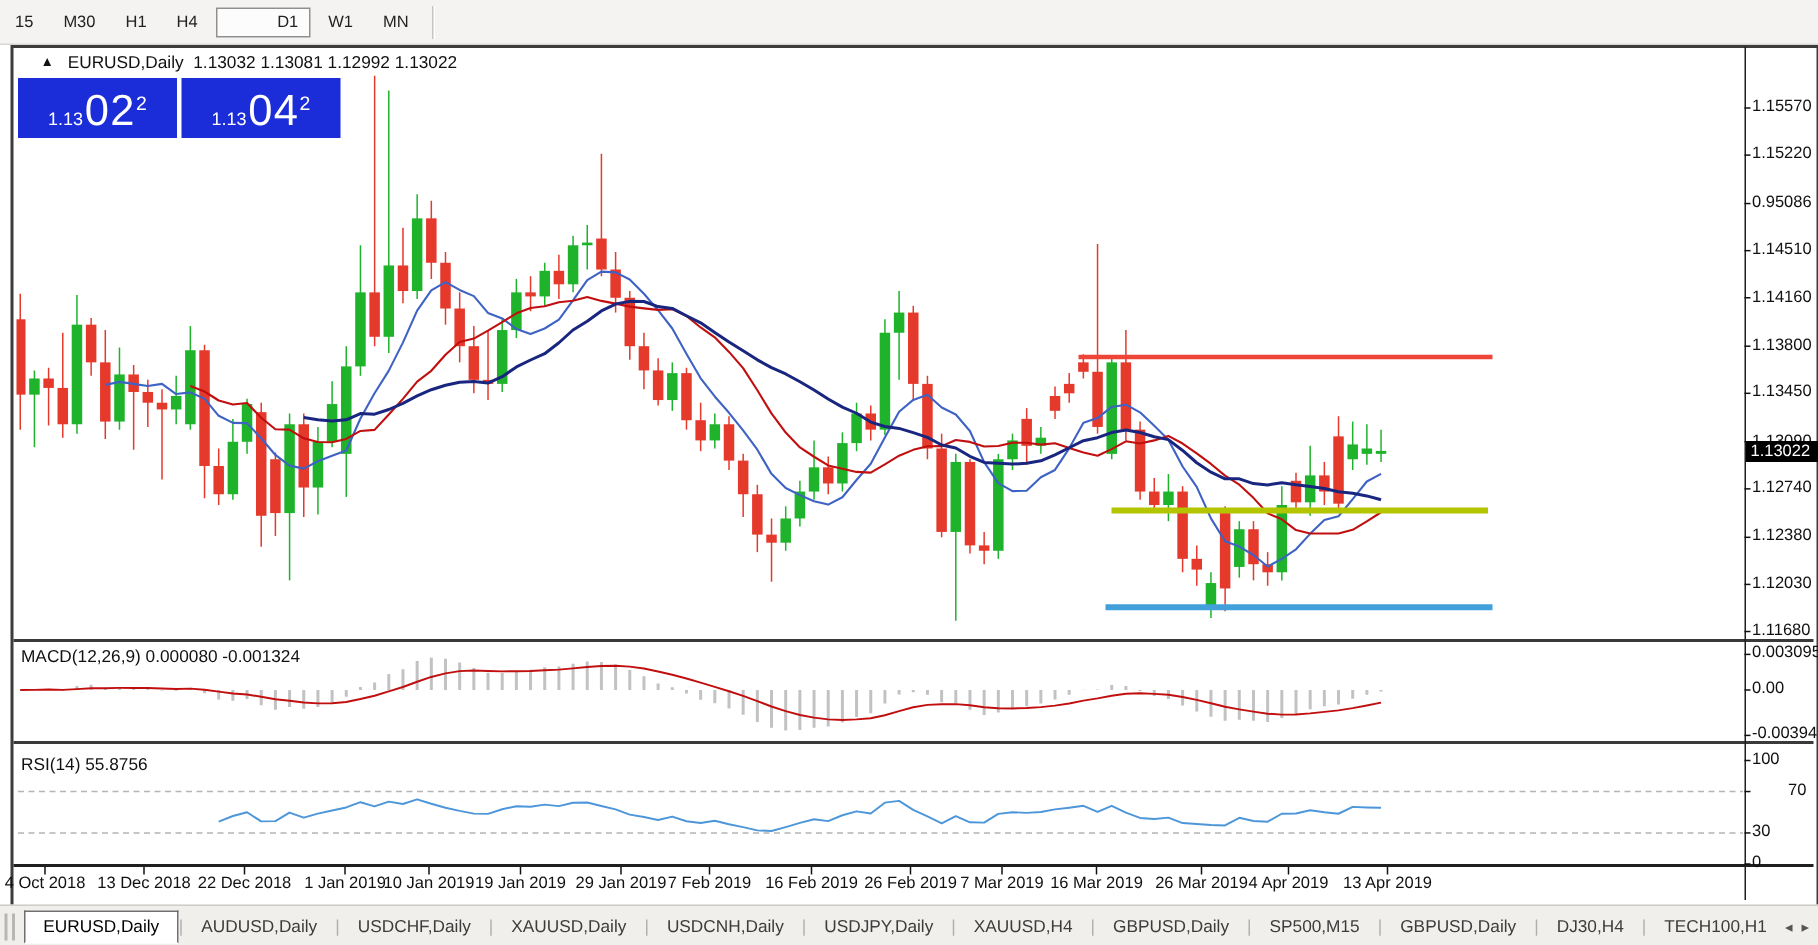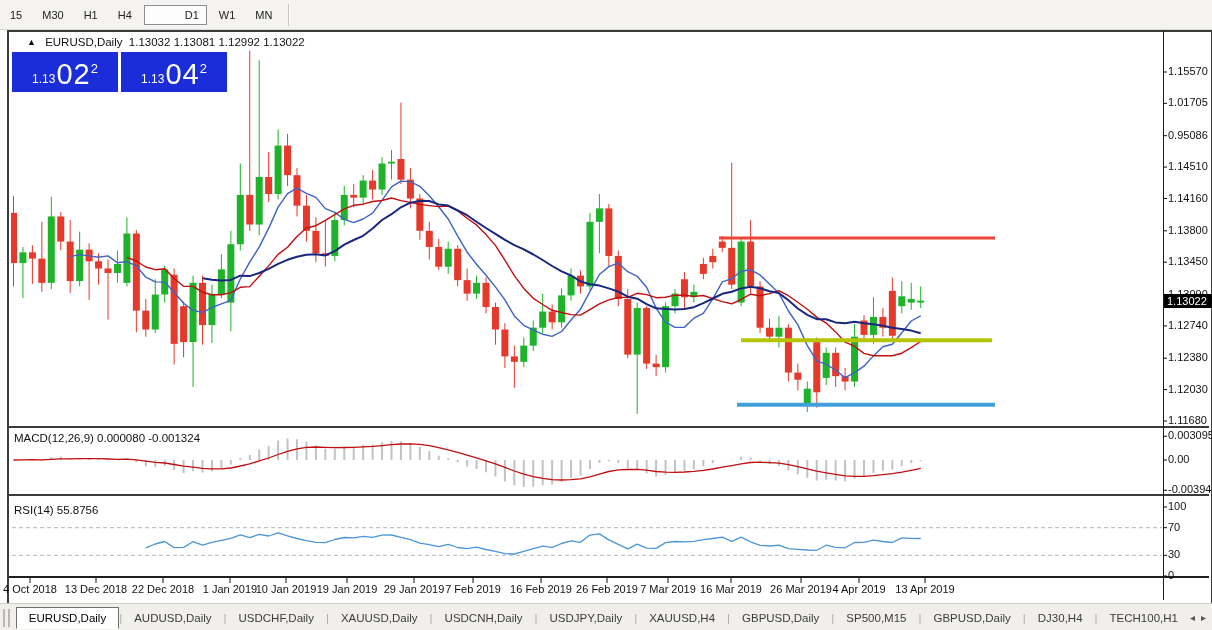--- a/index.html
+++ b/index.html
@@ -449,36 +449,36 @@
       <div class="px-box">
         <span class="px-small">1.13</span>
           <span class="px-big">04</span>
           <span class="px-sup">2</span>
       </div>
     </div>
   </div>
 
   <div id="labels-layer">
       <div class="axis-label" style="left: 1168px; top: 65px;">1.15570</div>
-      <div class="axis-label" style="left: 1168px; top: 96.402px;">1.01705</div>
+      <div class="axis-label" style="left: 1168px; top: 96.402px;">1.15220</div>
       <div class="axis-label" style="left: 1168px; top: 128.701px;">0.95086</div>
       <div class="axis-label" style="left: 1168px; top: 160.103px;">1.14510</div>
       <div class="axis-label" style="left: 1168px; top: 191.505px;">1.14160</div>
       <div class="axis-label" style="left: 1168px; top: 223.804px;">1.13800</div>
       <div class="axis-label" style="left: 1168px; top: 255.206px;">1.13450</div>
       <div class="axis-label" style="left: 1168px; top: 287.506px;">1.13090</div>
       <div class="axis-label" style="left: 1168px; top: 318.908px;">1.12740</div>
       <div class="axis-label" style="left: 1168px; top: 351.207px;">1.12380</div>
       <div class="axis-label" style="left: 1168px; top: 382.609px;">1.12030</div>
       <div class="axis-label" style="left: 1168px; top: 414.011px;">1.11680</div>
       <div class="axis-label" style="left: 1168px; top: 429.268px;">0.003095</div>
       <div class="axis-label" style="left: 1168px; top: 453px;">0.00</div>
       <div class="axis-label" style="left: 1168px; top: 483.266px;">-0.003947</div>
       <div class="axis-label" style="left: 1168px; top: 500px;">100</div>
-      <div class="axis-label" style="left: 1168px; top: 520.7px;">70</div>
+      <div class="axis-label" style="left: 1192px; top: 520.7px;">70</div>
       <div class="axis-label" style="left: 1168px; top: 548.3px;">30</div>
       <div class="axis-label" style="left: 1168px; top: 569px;">0</div>
       <div class="axis-label" style="left: 30px; top: 583px; transform: translateX(-50%);">4 Oct 2018</div>
       <div class="axis-label" style="left: 96px; top: 583px; transform: translateX(-50%);">13 Dec 2018</div>
       <div class="axis-label" style="left: 163px; top: 583px; transform: translateX(-50%);">22 Dec 2018</div>
       <div class="axis-label" style="left: 230px; top: 583px; transform: translateX(-50%);">1 Jan 2019</div>
       <div class="axis-label" style="left: 286px; top: 583px; transform: translateX(-50%);">10 Jan 2019</div>
       <div class="axis-label" style="left: 347px; top: 583px; transform: translateX(-50%);">19 Jan 2019</div>
       <div class="axis-label" style="left: 414px; top: 583px; transform: translateX(-50%);">29 Jan 2019</div>
       <div class="axis-label" style="left: 473px; top: 583px; transform: translateX(-50%);">7 Feb 2019</div>

